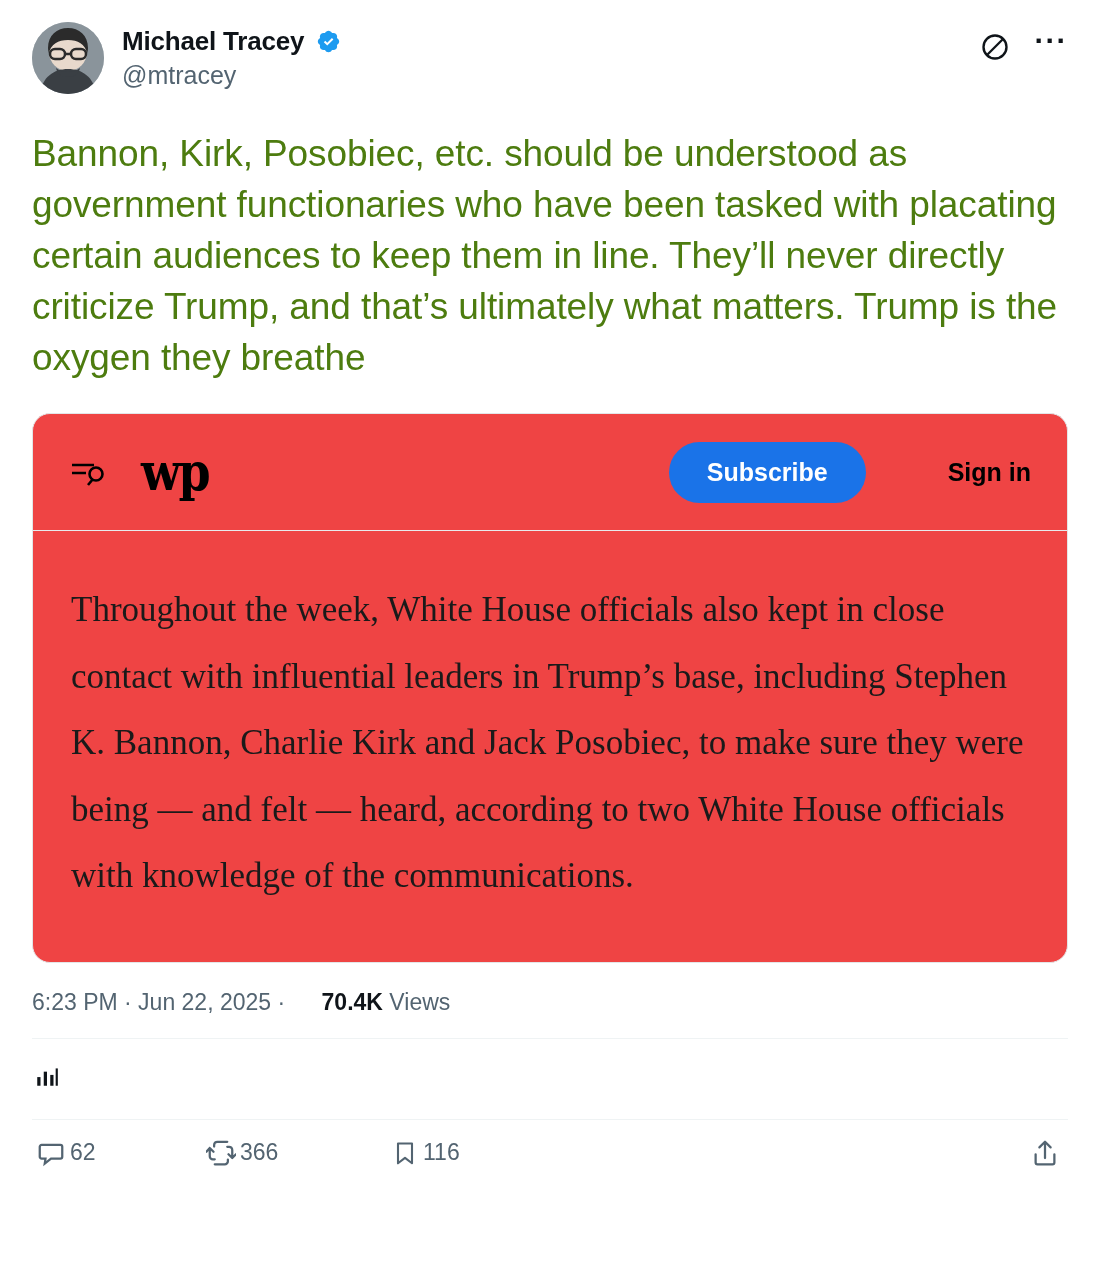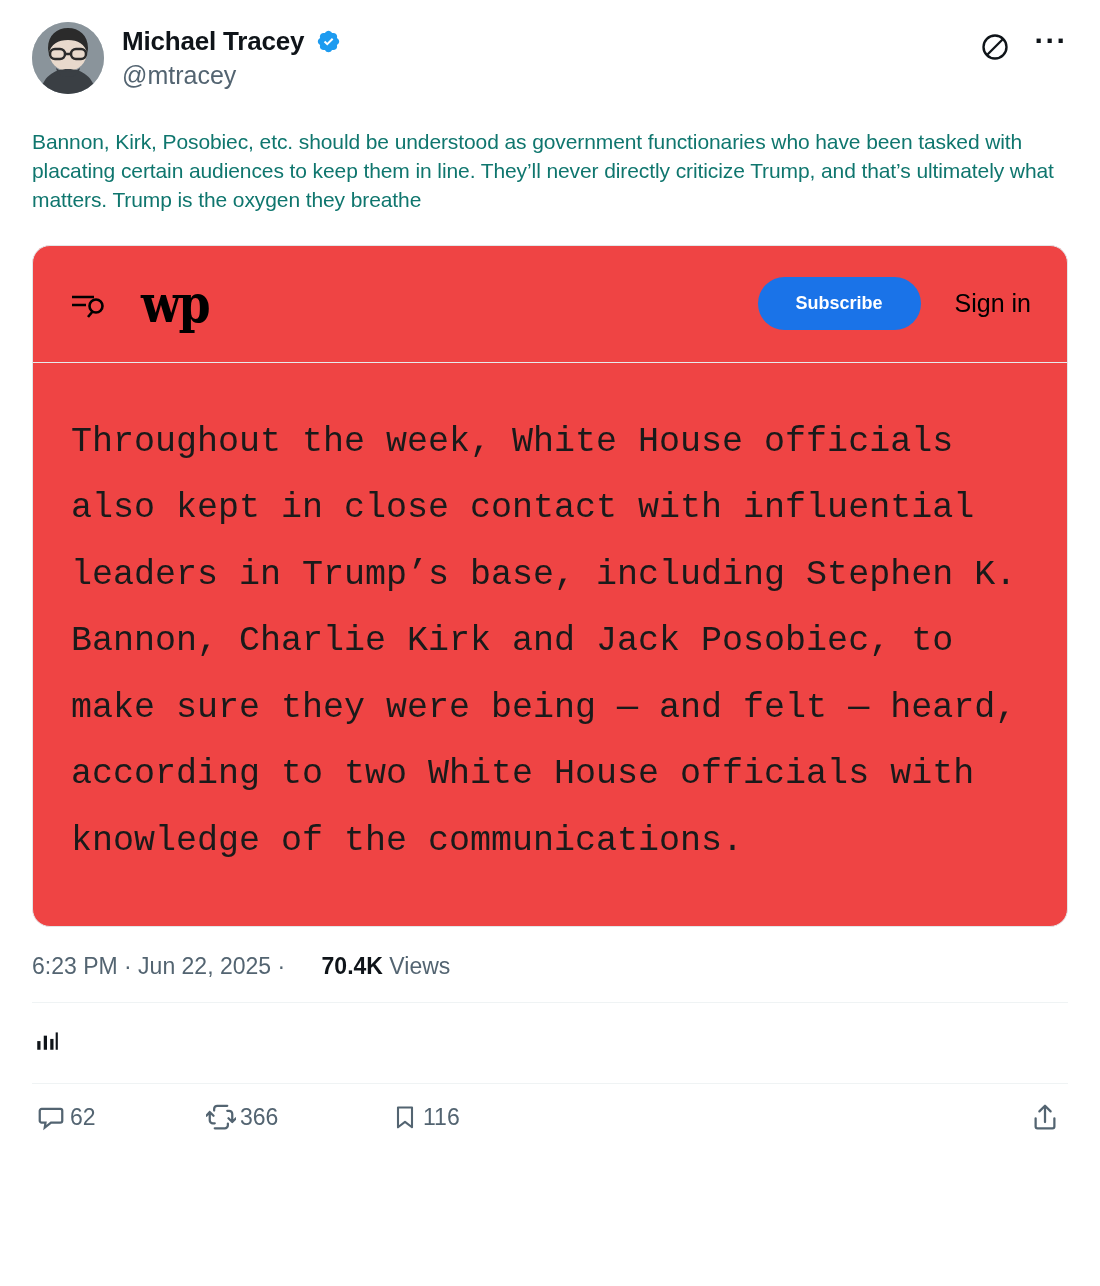--- a/index.html
+++ b/index.html
@@ -91,23 +91,23 @@
     font-size: 30px;
     line-height: 10px;
     letter-spacing: 1px;
     color: #0f1419;
     font-weight: 700;
     padding-bottom: 12px;
   }
 
   
   .tweet-text {
-    font-size: 21px;
+    font-size: 37px;
     line-height: 1.38;
-    color: #0f766e;
+    color: #4d7c0f;
     margin-top: 14px;
     letter-spacing: -0.1px;
     white-space: pre-wrap;
   }
 
   
   .card {
     margin-top: 30px;
     border: 1px solid #e3e6e8;
     border-radius: 18px;
@@ -140,39 +140,40 @@
   }
   .card-bar-right {
     margin-left: auto;
     display: flex;
     align-items: center;
     gap: 34px;
   }
   .subscribe-btn {
     background: #1a73e8;
     color: #fff;
-    font-size: 18px;
+    font-size: 25px;
     font-weight: 700;
     padding: 16px 38px;
     border-radius: 40px;
     border: none;
     cursor: pointer;
     font-family: "Liberation Sans", sans-serif;
   }
   .signin-link {
     font-size: 25px;
-    font-weight: 400;
+    font-weight: 700;
     color: #000;
     cursor: pointer;
+    margin-left: 48px;
   }
   .card-body {
     padding: 46px 38px 52px 38px;
   }
   .card-quote {
-    font-family: Liberation Mono, monospace;
+    font-family: Liberation Serif, serif;
     font-size: 35px;
     line-height: 1.9;
     color: #1a1a1a;
   }
 
   
   .meta {
     font-size: 23px;
     color: #536471;
     padding: 26px 0 22px 0;

